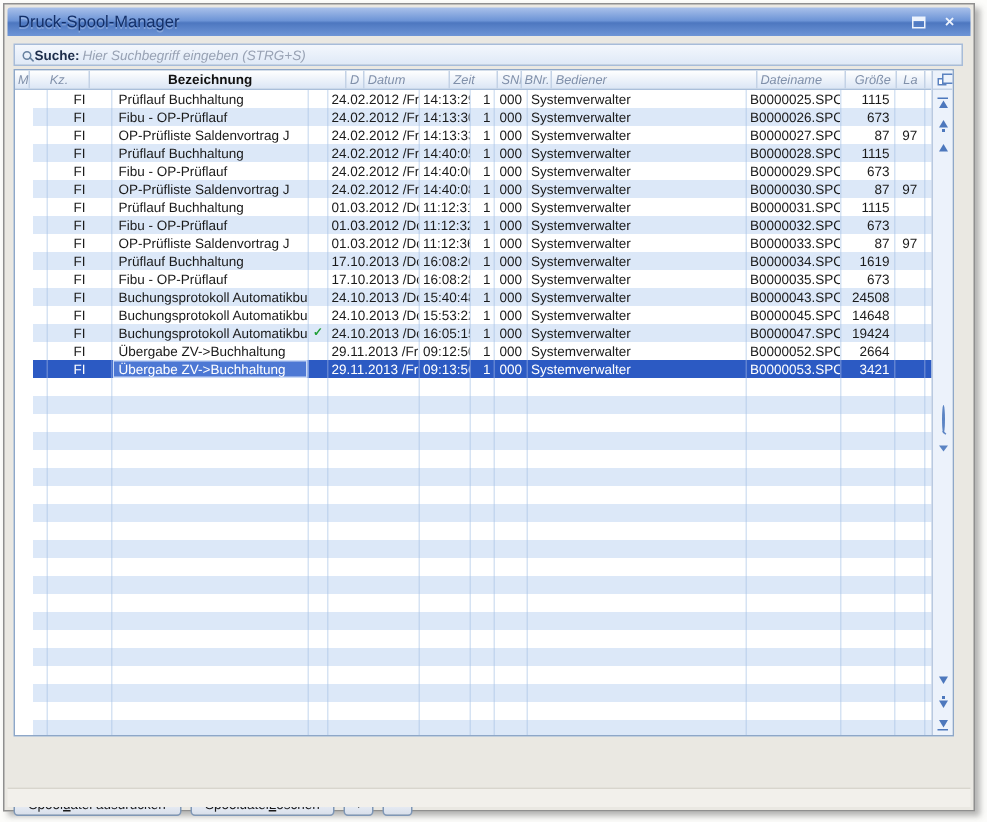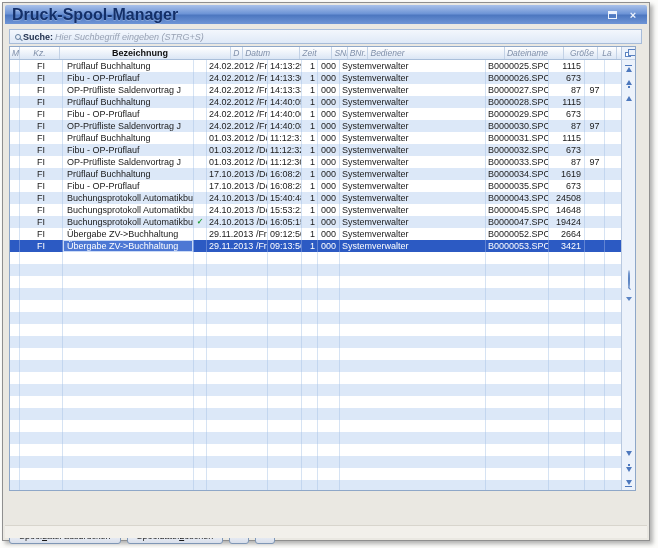--- a/index.html
+++ b/index.html
@@ -7,21 +7,21 @@
   body { background:#fcfcfa; font-family:"Liberation Sans", sans-serif; position:relative; overflow:hidden; }
 
   .window { position:absolute; left:2px; top:2px; width:648px; height:539px;
             background:#eae8e2; border:1px solid #8f8f8f;
             box-shadow:3px 3px 4px rgba(90,90,90,.45); }
 
   
   .titlebar { position:absolute; left:2px; top:2px; right:2px; height:19px;
               background:linear-gradient(#a9c1ea,#6d94d6 46%,#4d77c0 54%,#6e95d6);
               border-radius:2px 2px 0 0; display:flex; align-items:center; padding:0 7px; }
-  .title { font-size:16px; font-weight:bold; color:#132f68; text-shadow:0 1px 0 rgba(255,255,255,.25);text-align:center; }
+  .title { font-size:11px; font-weight:normal; color:#132f68; text-shadow:0 1px 0 rgba(255,255,255,.25);text-align:center; }
   .tb-btns { margin-left:auto; display:flex; gap:7px; align-items:center; }
   .wbtn { width:14px; height:13px; display:flex; align-items:center; justify-content:center;
           color:#edf3fd; font-size:11px; font-weight:bold; cursor:default; }
   .ic-restore { width:9px; height:8px; border:1px solid #edf3fd; border-top:3px solid #edf3fd; background:transparent; }
 
   
   .searchbar { position:absolute; left:6px; top:26px; width:633px; height:15px;
                background:linear-gradient(#f3f7fd,#dfe9f7); border:1px solid #a7bcd9;
                display:flex; align-items:center; gap:2px; padding:0 5px; font-size:9px; }
   .ic-mag { width:6px; height:6px; border:1px solid #66809f; border-radius:50%; position:relative; flex:0 0 auto; }
@@ -31,21 +31,21 @@
   .search-ph { font-style:italic; color:#98a2b4; }
 
   
   .grid { position:absolute; left:6px; top:43px; width:627px; height:445px;
           border:1px solid #8ea7c8; background:#fff; overflow:hidden; }
   .ghead { display:flex; width:611px; height:13px;
            background:linear-gradient(#ffffff,#dbe6f5); border-bottom:1px solid #aabfda;
            font-size:8.5px; font-style:italic; color:#8090aa; }
   .th { border-right:1px solid #c3d2e6; padding:0 2px; line-height:12px; white-space:nowrap; overflow:hidden; }
   .th.c-bez { font-style:normal; font-weight:bold; color:#111; font-size:9px; padding-left:4px;margin-left:48px; }
-  .gbody { width:611px; }
+  .gbody { width:611px;margin-left:12px; }
   .tr { display:flex; width:611px; height:12px; font-size:9px; line-height:12px; background:#fff; color:#1a1a1a; }
   .tr.alt { background:#dce8f8; }
   .td { border-right:1px solid rgba(165,192,228,.45); padding:0 2px; white-space:nowrap; overflow:hidden; }
   .c-m{width:10px} .c-kz{width:43px;text-align:center} .c-bez{width:131px;padding-left:4px}
   .c-d{width:13px;text-align:center} .c-datum{width:61px} .c-zeit{width:34px}
   .c-snr{width:16px;text-align:right} .c-bnr{width:22px;text-align:center}
   .c-bed{width:146px} .c-datei{width:63px} .c-gr{width:36px;text-align:right;padding-right:3px}
   .c-la{width:20px;text-align:center} .c-fill{flex:1;border-right:none}
   .td.c-d { color:#1f9e35; font-weight:bold; font-size:8px; }
   .tr.selected { background:#2c5ac3; color:#fff; }

